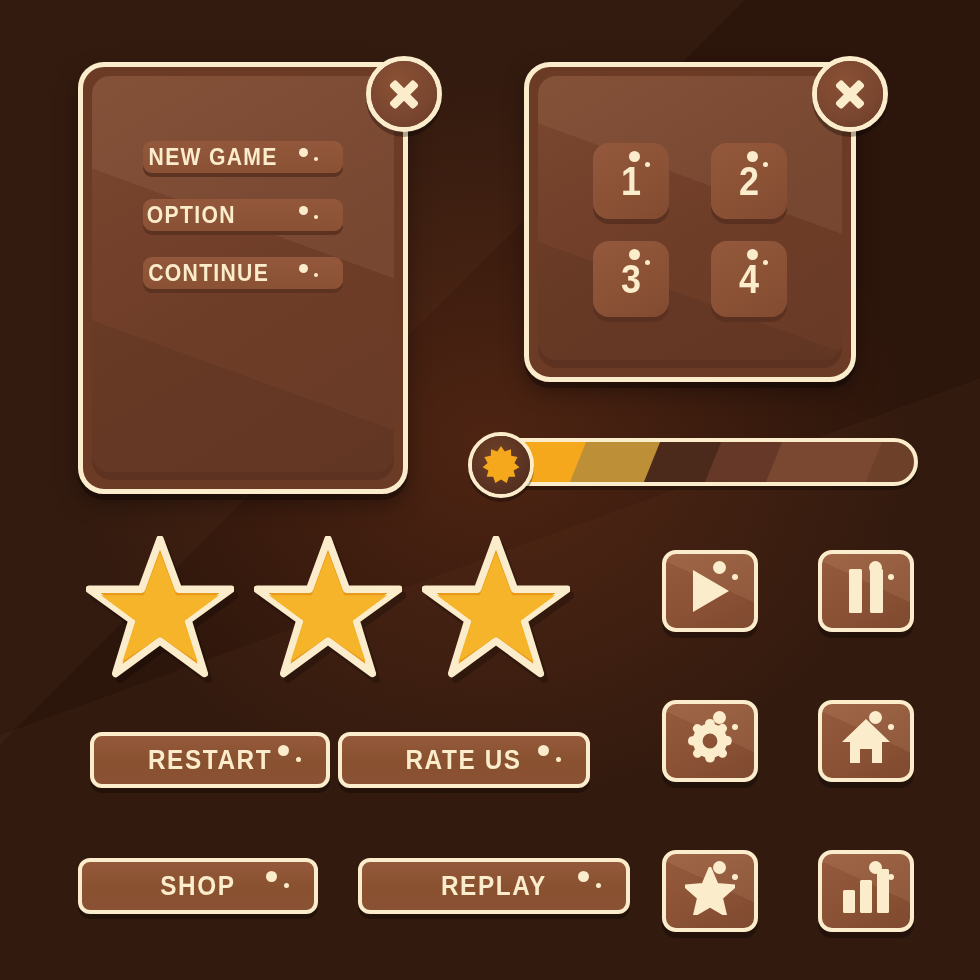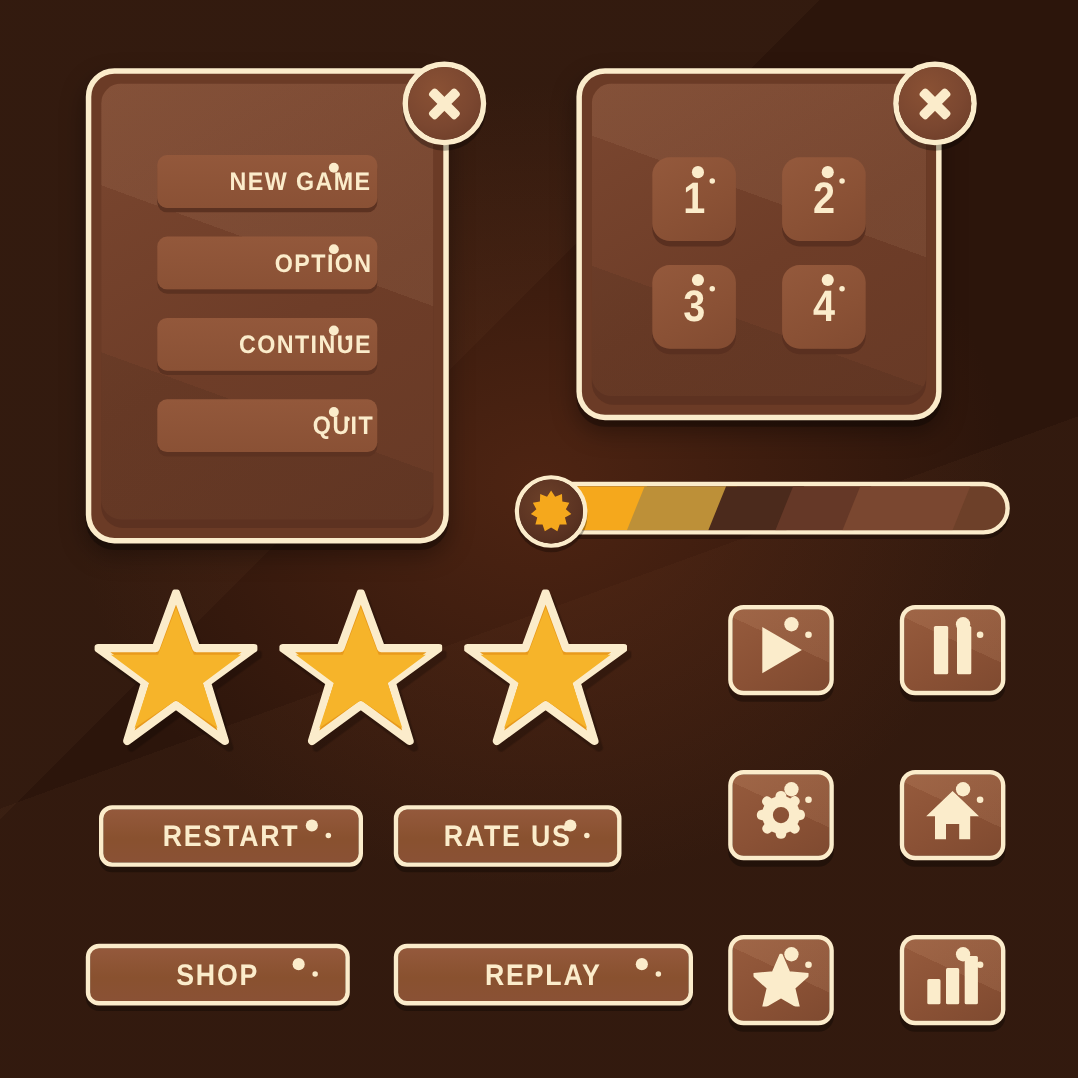--- a/index.html
+++ b/index.html
@@ -78,24 +78,24 @@
   #level-close{ left:812px; top:56px; }
 
   
   .menu-list{
     position:absolute; left:0; right:0; top:74px;
     display:flex; flex-direction:column; align-items:center; gap:26px;
     z-index:3;
   }
   .menu-btn{
     position:relative;
-    width:200px; height:48px;
+    width:200px; height:32px;
     background:linear-gradient(180deg,#93583b 0%,#8a5135 100%);
     border-radius:9px;
-    display:flex; align-items:center; justify-content:flex-end;
+    display:flex; align-items:center; justify-content:flex-start;
     box-shadow:0 4px 0 #5c3221;
   }
   .menu-btn .lbl{
     color:#fbeccb;
     font-size:23px;
     font-weight:bold;
     letter-spacing:1.4px;
     transform:scaleX(.92);
     text-transform:uppercase;
     font-family:"Liberation Sans Narrow","Liberation Sans",sans-serif;
@@ -183,21 +183,21 @@
     color:#fbeccb; font-size:27px; font-weight:bold;
     letter-spacing:1.8px; transform:scaleX(.9);
     text-transform:uppercase;
     font-family:"Liberation Sans Narrow","Liberation Sans",sans-serif;
   }
   .wide-btn .dots{ right:18px; top:9px; }
   .wide-btn .dots i.big{ width:11px; height:11px; }
   .wide-btn .dots i.small{ width:5px; height:5px; left:18px; top:12px; }
 
   #btn-restart{ left:78px;  top:732px; width:240px;margin-left:12px; }
-  #btn-rateus{  left:358px; top:732px; width:207px; }
+  #btn-rateus{  left:338px; top:732px; width:252px; }
   #btn-shop{    left:78px;  top:858px; width:240px; }
   #btn-replay{  left:358px; top:858px; width:272px; }
 
   
   .icon-btn{
     position:absolute; width:96px; height:82px;
     background:linear-gradient(150deg,#965b3d 0%,#8a5135 58%,#7f4a30 100%);
     border:4px solid #fbeccb;
     border-radius:14px;
     display:flex; align-items:center; justify-content:center;
@@ -240,27 +240,20 @@
     </div>
     <div class="menu-btn">
       <span class="lbl">OPTION</span>
       <span class="dots">
           <i class="big"></i>
           <i class="small"></i>
         </span>
     </div>
     <div class="menu-btn">
       <span class="lbl">CONTINUE</span>
-      <span class="dots">
-          <i class="big"></i>
-          <i class="small"></i>
-        </span>
-    </div>
-    <div class="menu-btn">
-      <span class="lbl">QUIT</span>
       <span class="dots">
           <i class="big"></i>
           <i class="small"></i>
         </span>
     </div>
   </div>
 </div>
 
 <div class="close-btn" id="menu-close">
   <div class="disc">

